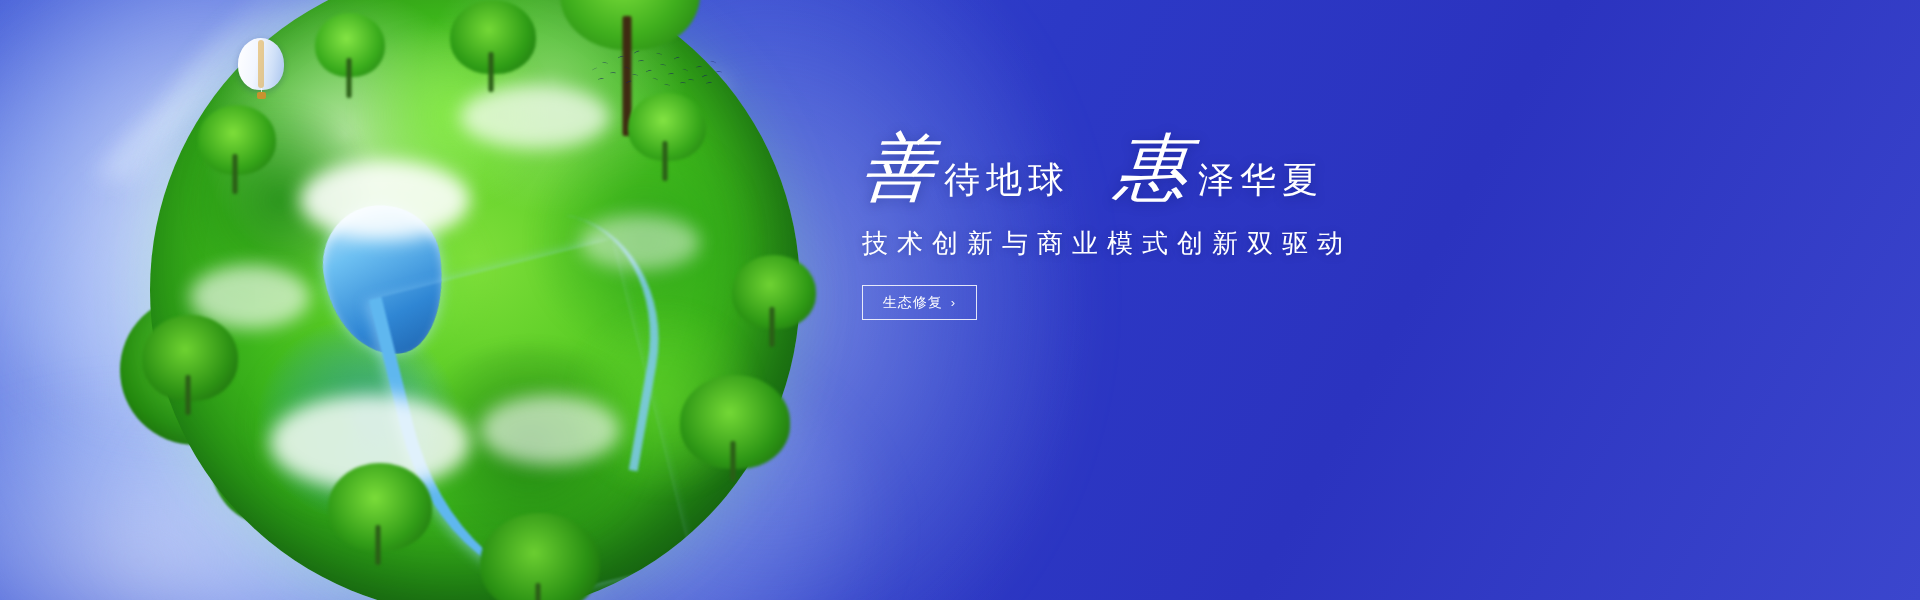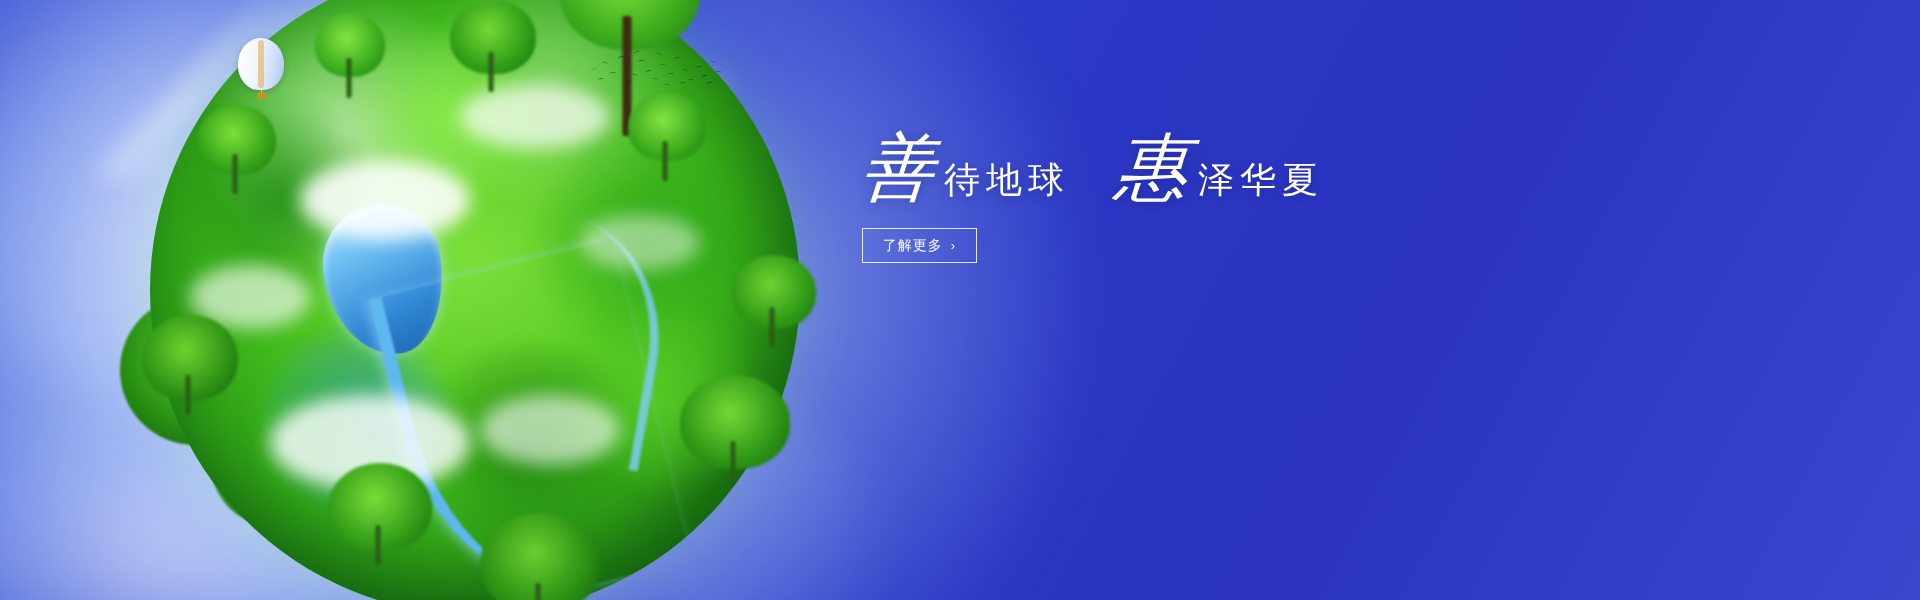--- a/index.html
+++ b/index.html
@@ -245,21 +245,22 @@
   <div class="content">
 
     <div class="headline">
       <span class="hl-big">善</span>
       <span class="hl-sm">待地球</span>
       <span class="hl-gap"></span>
       <span class="hl-big">惠</span>
       <span class="hl-sm">泽华夏</span>
     </div>
 
+    <div class="subtitle">技术创新与商业模式创新双驱动</div>
 
 
     <div class="btn">
-      <span>了解更多</span>
+      <span>生态修复</span>
       <span class="chev">›</span>
     </div>
 
   </div>
 </div>
 
 </body></html>

